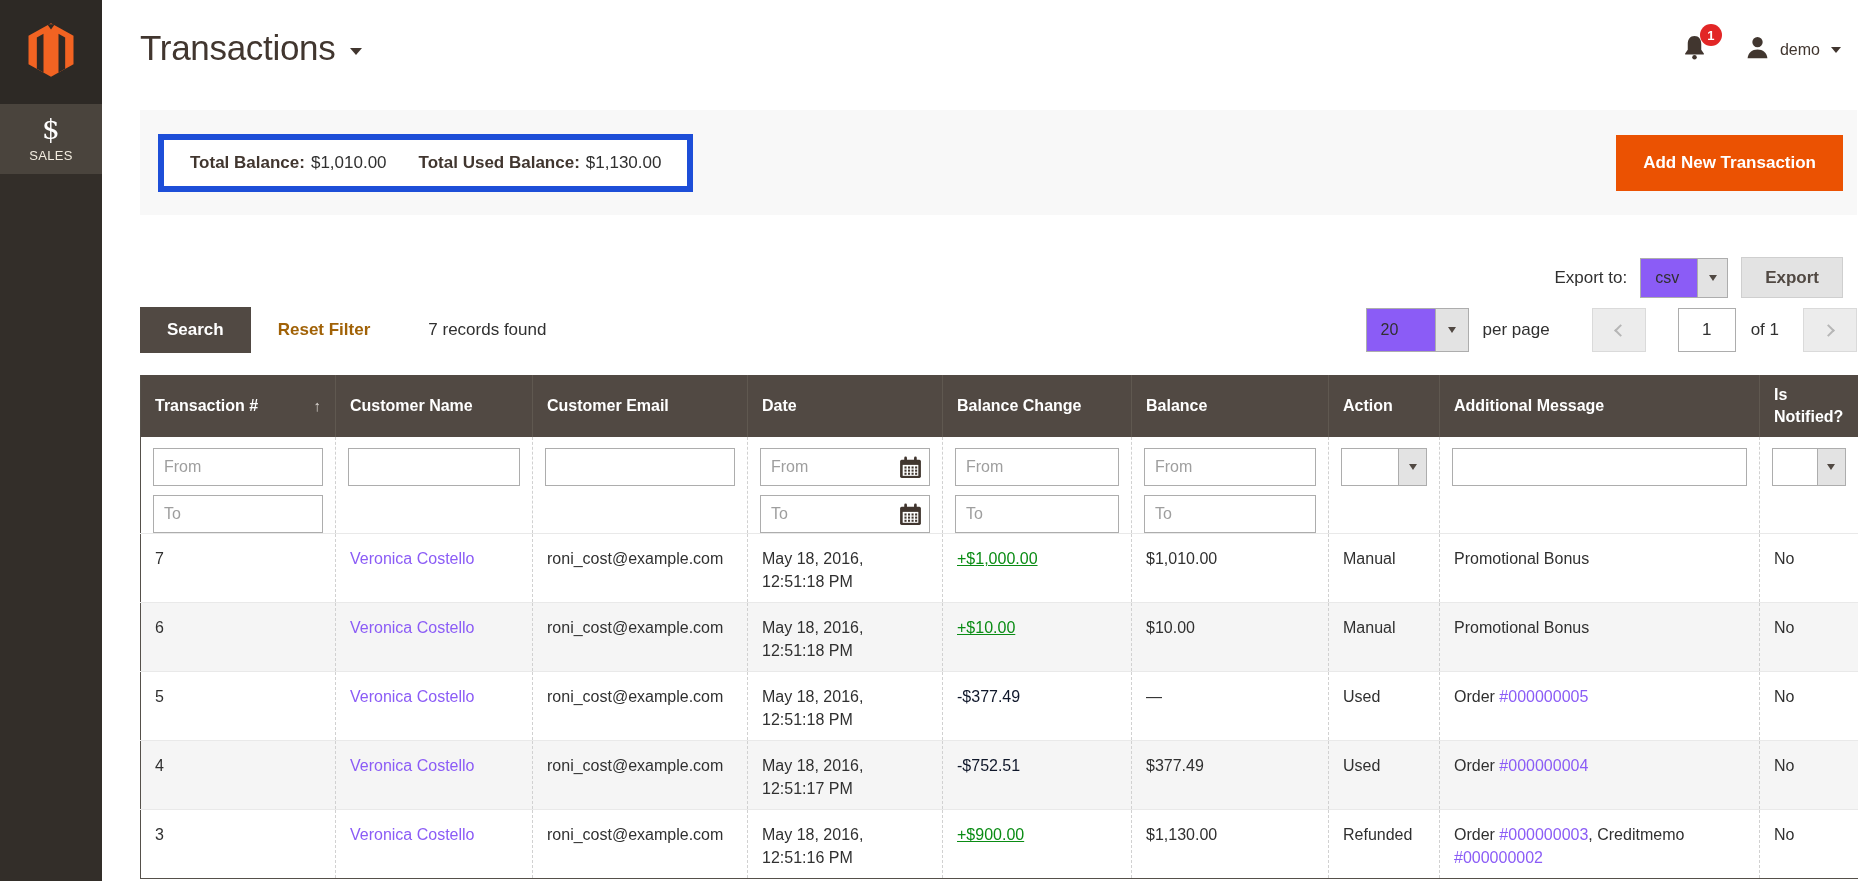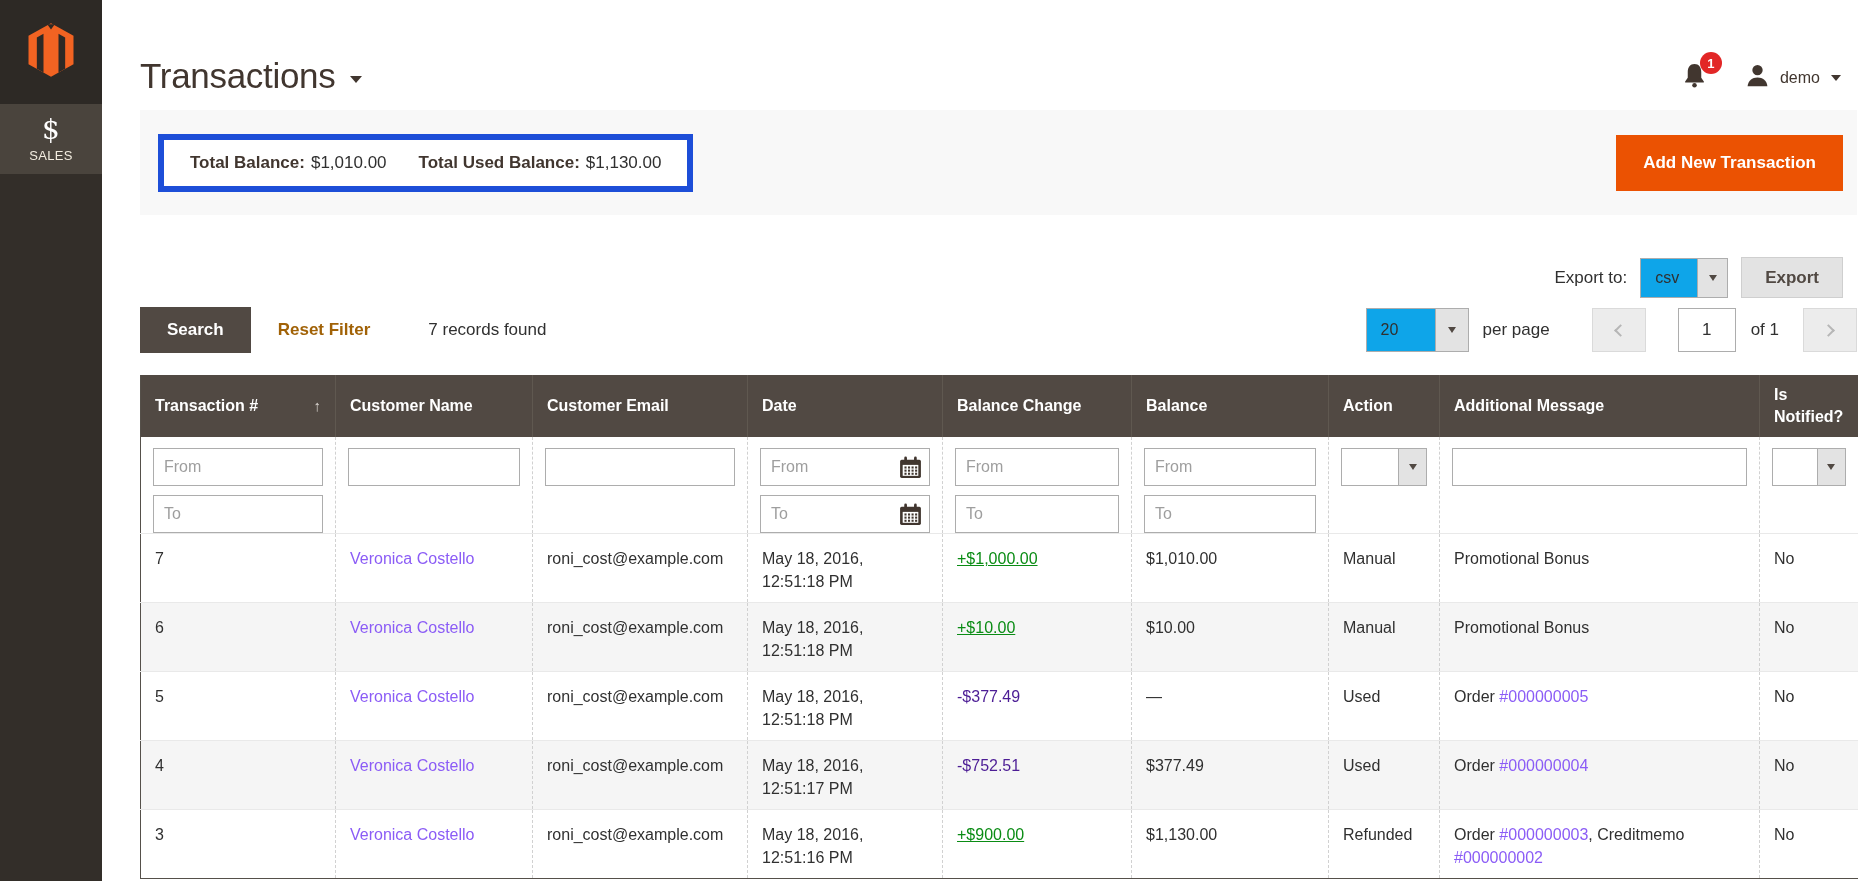--- a/index.html
+++ b/index.html
@@ -12,41 +12,41 @@
   
   .sidebar { position:absolute; left:0; top:0; bottom:0; width:102px; background:#332e29; z-index:10; }
   .sidebar .logo { height:104px; background:#2d2925; display:flex; align-items:center; justify-content:center; cursor:pointer; }
   .menu-item { height:70px; background:#4a443d; display:flex; flex-direction:column; align-items:center; justify-content:center; cursor:pointer; }
   .menu-item .dollar { color:#fff; font-size:28px; font-family:"DejaVu Serif", serif; line-height:1; }
   .menu-item .mlabel { color:#f2ecdf; font-size:13px; margin-top:4px; letter-spacing:.3px; }
 
   
   .main { margin-left:102px; padding:0 12px 0 38px; }
 
-  .page-header { height:110px; display:flex; justify-content:space-between; align-items:flex-start; padding-top:58px; padding-right:16px; }
+  .page-header { height:110px; display:flex; justify-content:space-between; align-items:flex-start; padding-top:30px; padding-right:16px; }
   .title-wrap { display:flex; align-items:center; gap:15px; cursor:pointer; }
   .page-title { font-size:35px; font-weight:400; color:#41362f; line-height:1; letter-spacing:-.3px; }
   .title-caret { width:0; height:0; border-left:6px solid transparent; border-right:6px solid transparent; border-top:7px solid #41362f; margin-top:8px; }
 
   .header-right { display:flex; align-items:center; gap:36px; margin-top:4px; }
   .notif { position:relative; cursor:pointer; }
   .badge { position:absolute; top:-10px; right:-14px; min-width:22px; height:22px; border-radius:11px; background:#e22626; color:#fff; font-size:13px; font-weight:bold; display:flex; align-items:center; justify-content:center; padding:0 5px; }
   .user { display:flex; align-items:center; gap:9px; cursor:pointer; color:#41362f; font-size:16px; }
   .small-caret { width:0; height:0; border-left:5px solid transparent; border-right:5px solid transparent; border-top:6px solid #41362f; margin-left:2px; }
 
   
   .strip { background:#f8f8f8; height:105px; display:flex; align-items:center; justify-content:space-between; padding:0 14px 0 18px; }
   .totals { background:#fff; border:6px solid #1d4ed8; padding:13px 26px; display:flex; gap:32px; font-size:17px; }
   .totals .tlabel { font-weight:bold; color:#41362f; }
   .totals .tvalue { margin-left:6px; font-weight:400; }
   .btn-primary { background:#eb5202; color:#fff; border:none; font-family:inherit; font-size:17px; font-weight:bold; padding:0 27px; height:56px; cursor:pointer; }
 
   
   .export-row { margin-top:40px; height:45px; display:flex; justify-content:flex-end; align-items:center; gap:13px; font-size:17px; padding-right:14px; }
-  .select-box { display:inline-flex; align-items:stretch; border:1px solid #adadad; background:#0ea5e9; height:40px; cursor:pointer; }
+  .select-box { display:inline-flex; align-items:stretch; border:1px solid #adadad; background:#8b5cf6; height:40px; cursor:pointer; }
   .select-box .sel-text { flex:1; display:flex; align-items:center; padding:0 14px; font-size:16px; }
   .select-box .sel-caret { width:30px; background:#e3e3e3; border-left:1px solid #adadad; display:flex; align-items:center; justify-content:center; }
   .caret-down { width:0; height:0; border-left:4px solid transparent; border-right:4px solid transparent; border-top:6px solid #514943; }
   .w-csv { width:88px; }
   .btn-secondary { background:#e3e3e3; border:1px solid #cfcfcf; color:#514943; font-family:inherit; font-size:17px; font-weight:bold; height:41px; padding:0 23px; cursor:pointer; }
 
   
   .controls-row { margin-top:5px; display:flex; align-items:center; height:50px; }
   .btn-search { background:#514943; color:#fff; border:none; font-family:inherit; font-size:17px; font-weight:bold; height:46px; padding:0 27px; cursor:pointer; }
   .link-reset { color:#a16207; font-size:17px; font-weight:bold; margin-left:27px; text-decoration:none; cursor:pointer; }
@@ -79,21 +79,21 @@
   .mini-select { display:flex; align-items:stretch; border:1px solid #adadad; background:#fff; height:38px; width:100%; cursor:pointer; }
   .mini-select .sel-text { flex:1; }
   .mini-select .sel-caret { width:28px; background:#e3e3e3; border-left:1px solid #adadad; display:flex; align-items:center; justify-content:center; }
 
   tbody td { padding:13px 14px 9px; vertical-align:top; border-left:1px dashed #d1d1d1; border-top:1px solid #e9e9e9; height:68px; line-height:23px; font-size:16px; }
   tbody td:first-child { border-left:none; }
   tbody tr:nth-child(even) { background:#f5f5f5; }
   .date-cell { white-space:pre-line; }
   .grid-link { color:#8b5cf6; text-decoration:none; cursor:pointer; }
   .pos { color:#0a8c14;text-decoration:underline; }
-  .neg { color:#4c1d95; }
+  .neg { color:#0f172a; }
 </style>
 </head>
 <body>
 
 <aside class="sidebar">
   <div class="logo">
     <span>
       <svg width="50" height="58" viewBox="0 0 60 68">
         <polygon points="30,2 57,17 57,51 30,66 3,51 3,17" fill="#f26322"></polygon>
         <polygon points="13,19 21,14.5 21,61 13,56.6" fill="#2d2925"></polygon>

